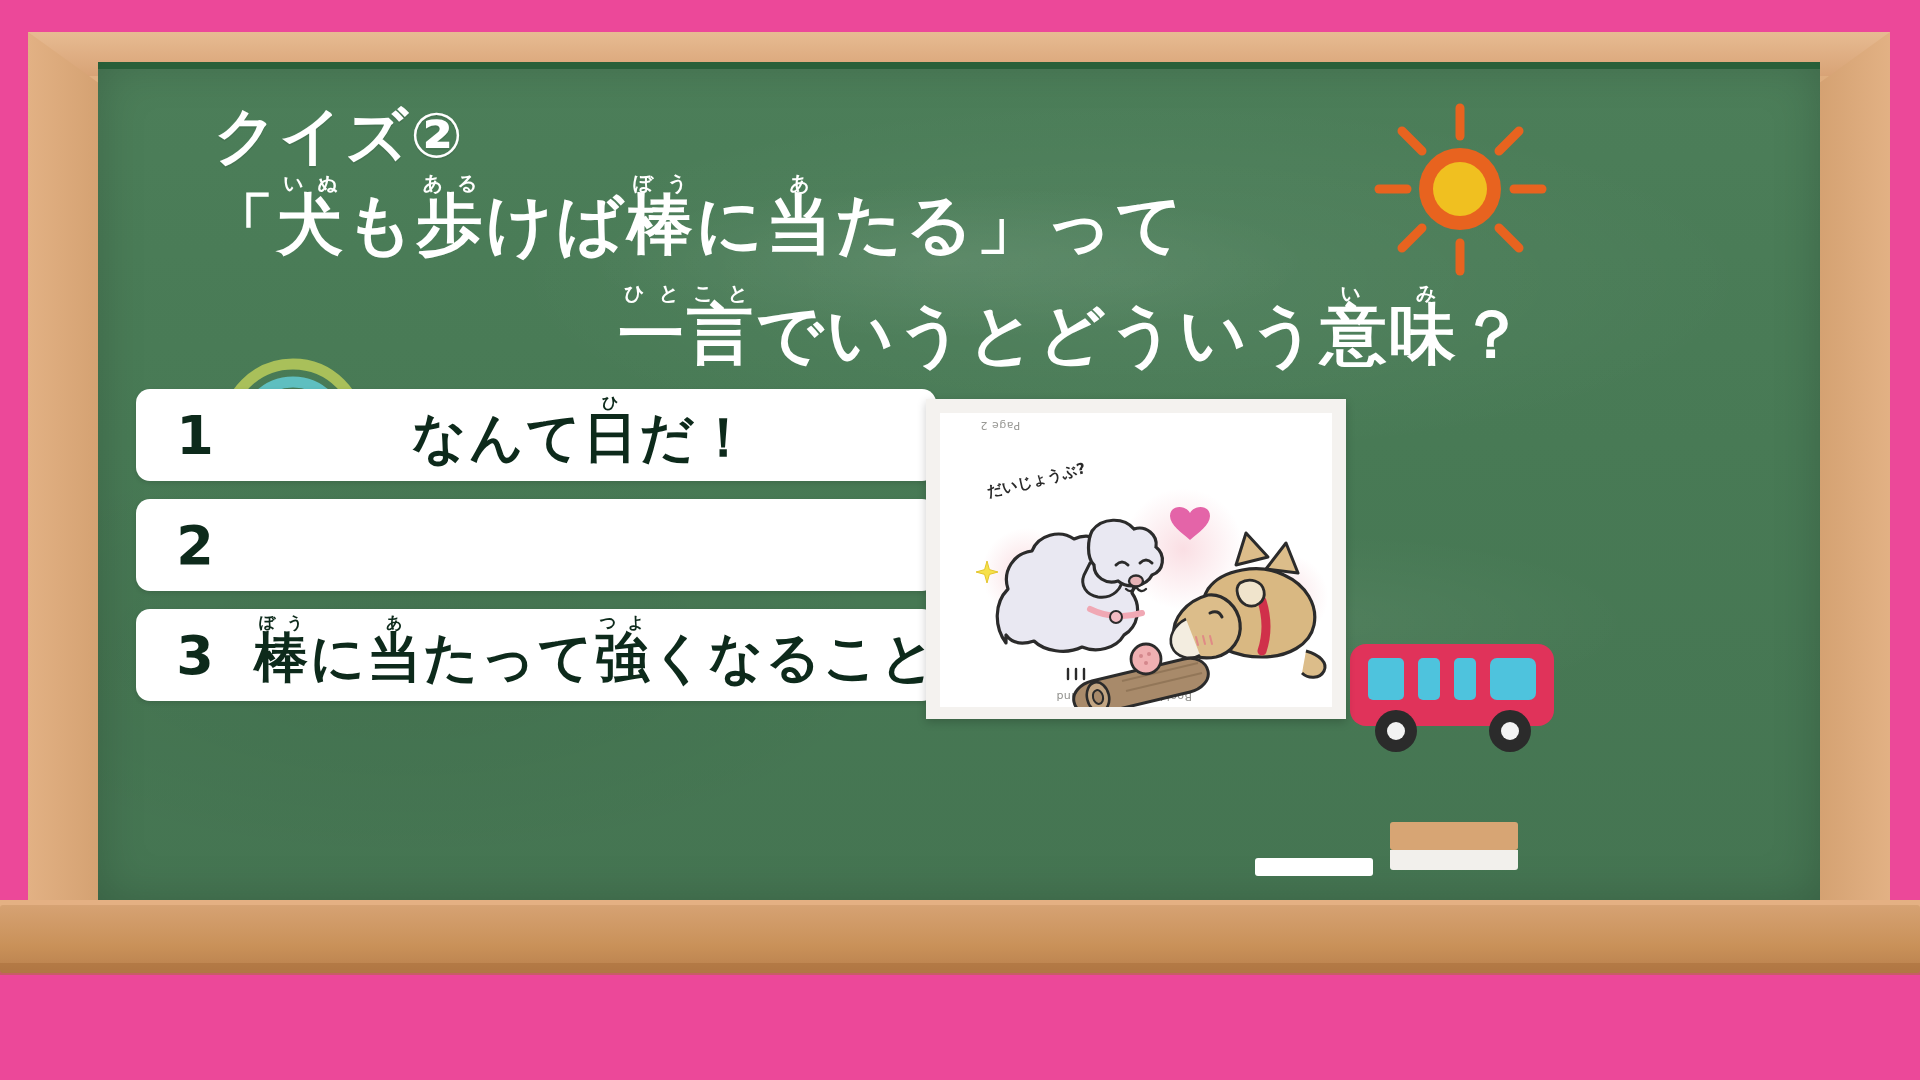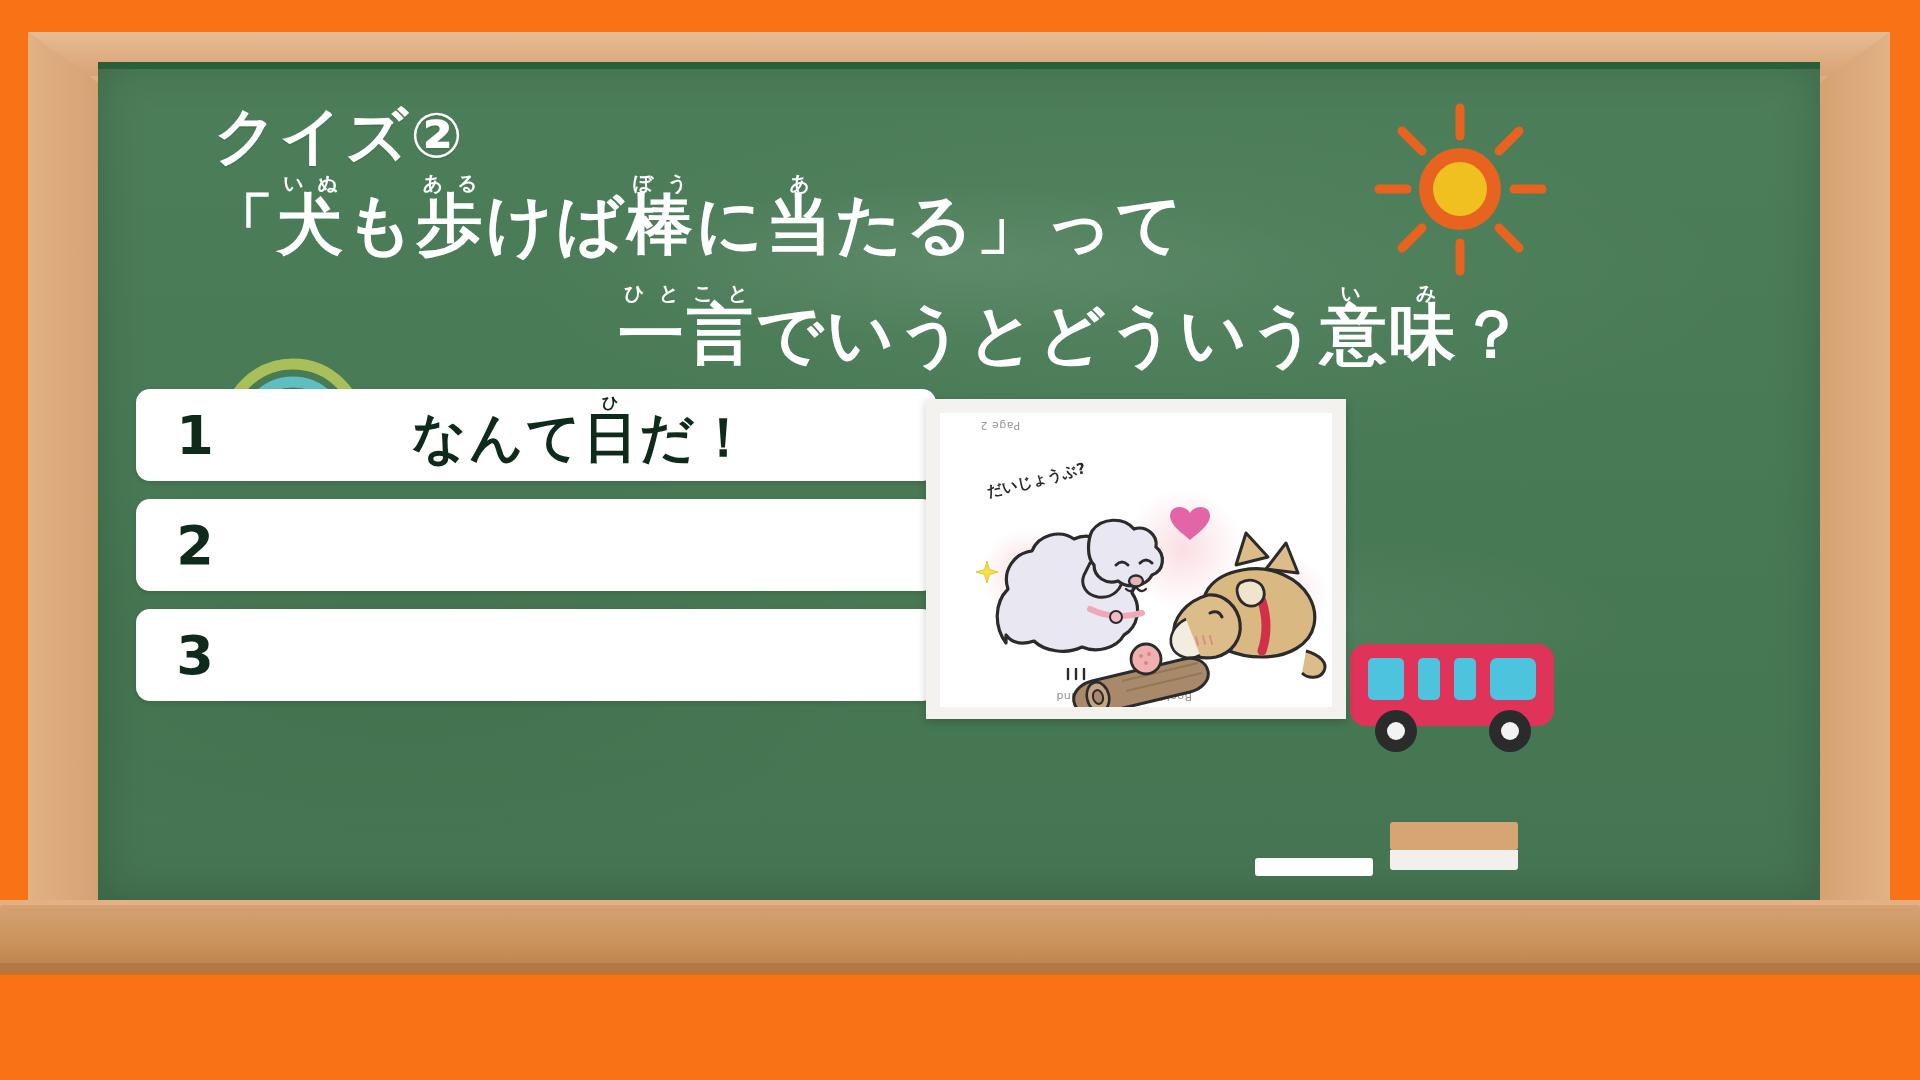--- a/index.html
+++ b/index.html
@@ -2,21 +2,21 @@
 <html><head>
 <meta charset="utf-8">
 <style>
   * { box-sizing: border-box; margin: 0; padding: 0; }
   html, body {
     width: 1920px; height: 1080px;
     background: #ffffff;
     font-family: "DejaVu Sans", "Liberation Sans", sans-serif;
     overflow: hidden;
   }
-  #stage { position: relative; width: 1920px; height: 1080px; background: #f97316; }
+  #stage { position: relative; width: 1920px; height: 1080px; background: #ec4899; }
 
   
   .frame-outer {
     position: absolute;
     left: 28px; top: 32px;
     width: 1862px; height: 938px;
     background: linear-gradient(175deg,#e2b184 0%, #d9a877 45%, #cf9d6c 100%);
     border-radius: 4px;
   }
   .frame-bevel-top {
@@ -258,20 +258,21 @@
         <div class="answer-num">1</div>
         <div class="ans-text">なんて<ruby>日<rt>ひ</rt></ruby>だ！</div>
       </div>
 
       <div class="answer-row">
         <div class="answer-num">2</div>
       </div>
 
       <div class="answer-row">
         <div class="answer-num">3</div>
+        <div class="ans-text"><ruby>棒<rt>ぼう</rt></ruby>に<ruby>当<rt>あ</rt></ruby>たって<ruby>強<rt>つよ</rt></ruby>くなること</div>
       </div>
 
     </div>
 
     <div class="illus">
       <div class="illus-paper">
         <div class="illus-glow"></div>
 
         <div class="page-label">Page 2</div>
         <div class="bind-label">Bookbinding joint band</div>

